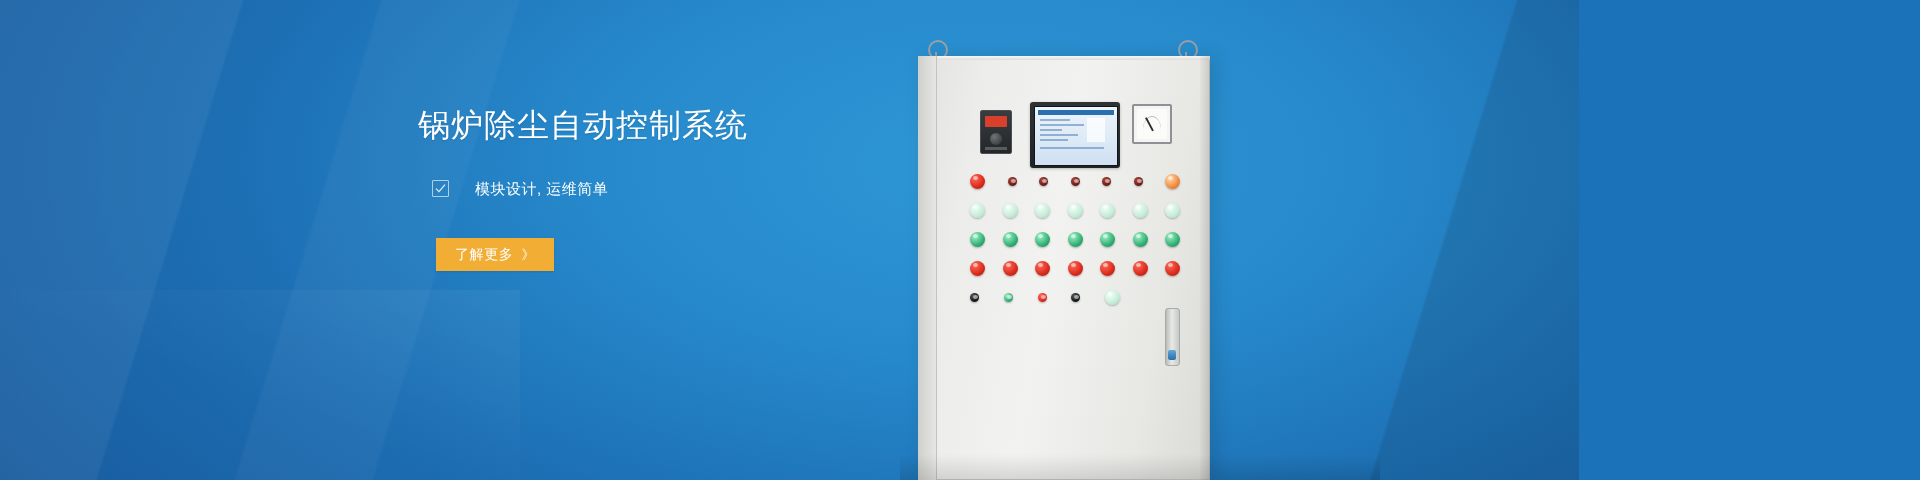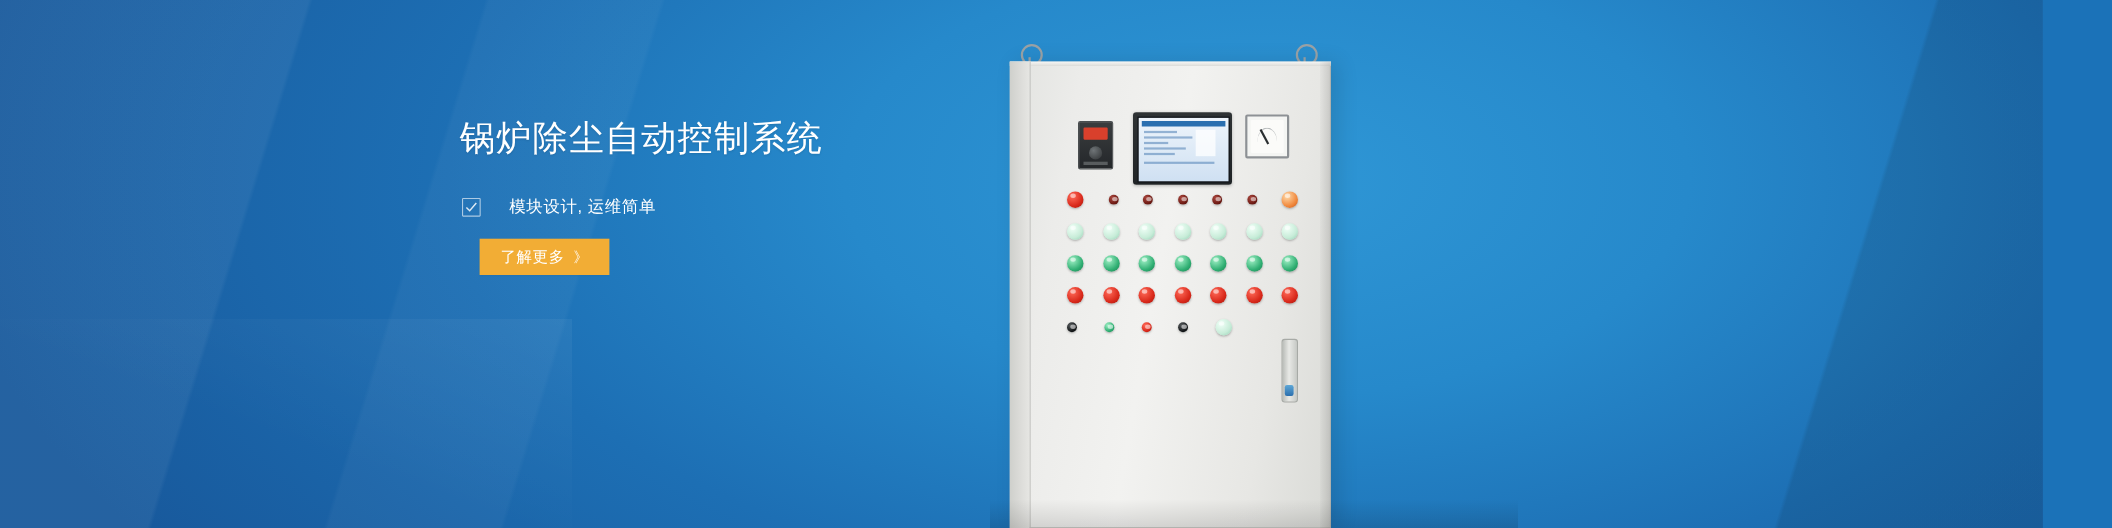--- a/index.html
+++ b/index.html
@@ -3,21 +3,21 @@
 <meta charset="utf-8">
 <title>锅炉除尘自动控制系统</title>
 <style>
   html,body{margin:0;padding:0;}
   body{
     width:1920px;height:480px;overflow:hidden;
     font-family:"Liberation Sans","DejaVu Sans",sans-serif;
     background:#1b72b8;
   }
   .banner{
-    position:relative;width:1857px;height:480px;overflow:hidden;
+    position:relative;width:1579px;height:480px;overflow:hidden;
     background:
       radial-gradient(1200px 620px at 62% 34%, #2f97d6 0%, #2689cb 32%, #1d6fb4 62%, #18599c 100%),
       linear-gradient(120deg,#1a63a8 0%,#2b8ccd 48%,#16508f 100%);
   }
   
   .banner::before{
     content:"";position:absolute;inset:0;
     background:
       linear-gradient(107deg, rgba(255,255,255,0.055) 0 14%, rgba(255,255,255,0) 14.2% 100%),
       linear-gradient(107deg, rgba(255,255,255,0) 0 22%, rgba(255,255,255,0.035) 22.2% 30%, rgba(255,255,255,0) 30.2% 100%),
@@ -30,33 +30,33 @@
     pointer-events:none;
   }
 
   
   .copy{position:absolute;left:418px;top:104px;width:470px;z-index:5;}
   .title{
     color:#ffffff;font-size:32px;line-height:42px;letter-spacing:1px;
     font-weight:400;margin:0 0 26px 0;white-space:nowrap;
     text-shadow:0 1px 2px rgba(0,0,0,0.12);
   }
-  .bullets{list-style:none;margin:0;padding:0;}
+  .bullets{list-style:none;margin:12px;padding:0;}
   .bullets li{
     display:flex;align-items:center;height:33px;margin-bottom:0;
   }
   .chk{
     width:15px;height:15px;flex:0 0 15px;margin-right:26px;margin-left:2px;
     border:1px solid rgba(255,255,255,0.62);position:relative;border-radius:1px;
   }
   .chk svg{position:absolute;left:1px;top:1px;}
   .btext{color:#ffffff;font-size:15px;line-height:20px;letter-spacing:.5px;}
 
   .cta{
-    margin-top:12px;margin-left:18px;display:inline-flex;align-items:center;justify-content:center;
+    margin-top:21px;margin-left:18px;display:inline-flex;align-items:center;justify-content:center;
     width:118px;height:33px;background:#f2ad35;color:#ffffff;
     font-size:14px;letter-spacing:.6px;border:0;cursor:pointer;
     box-shadow:0 1px 2px rgba(0,0,0,0.10);
   }
   .cta .arw{margin-left:8px;font-size:13px;opacity:.95;}
 
   
   .photo{position:absolute;left:900px;top:0;width:480px;height:480px;z-index:4;}
 
   .hook{position:absolute;width:16px;height:16px;border:2px solid #9aa2a6;border-radius:50%;background:transparent;}

